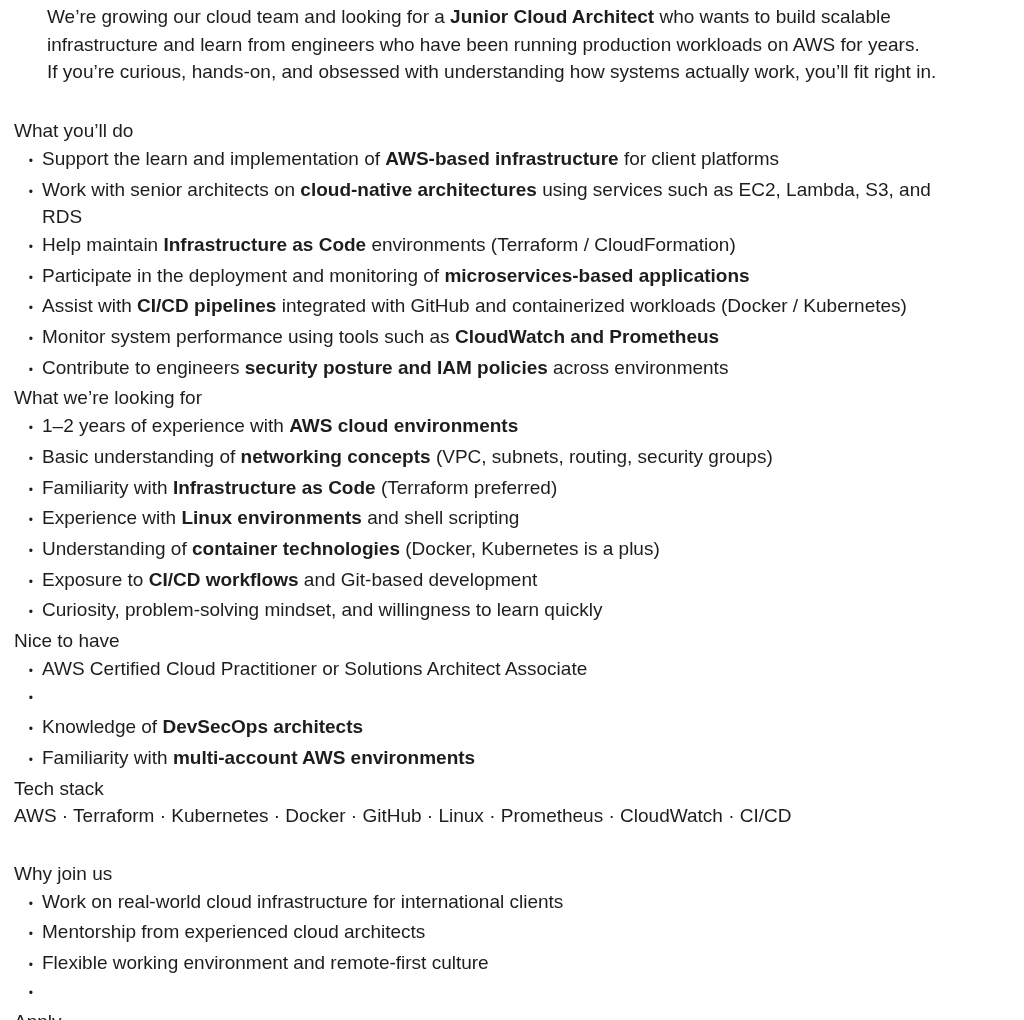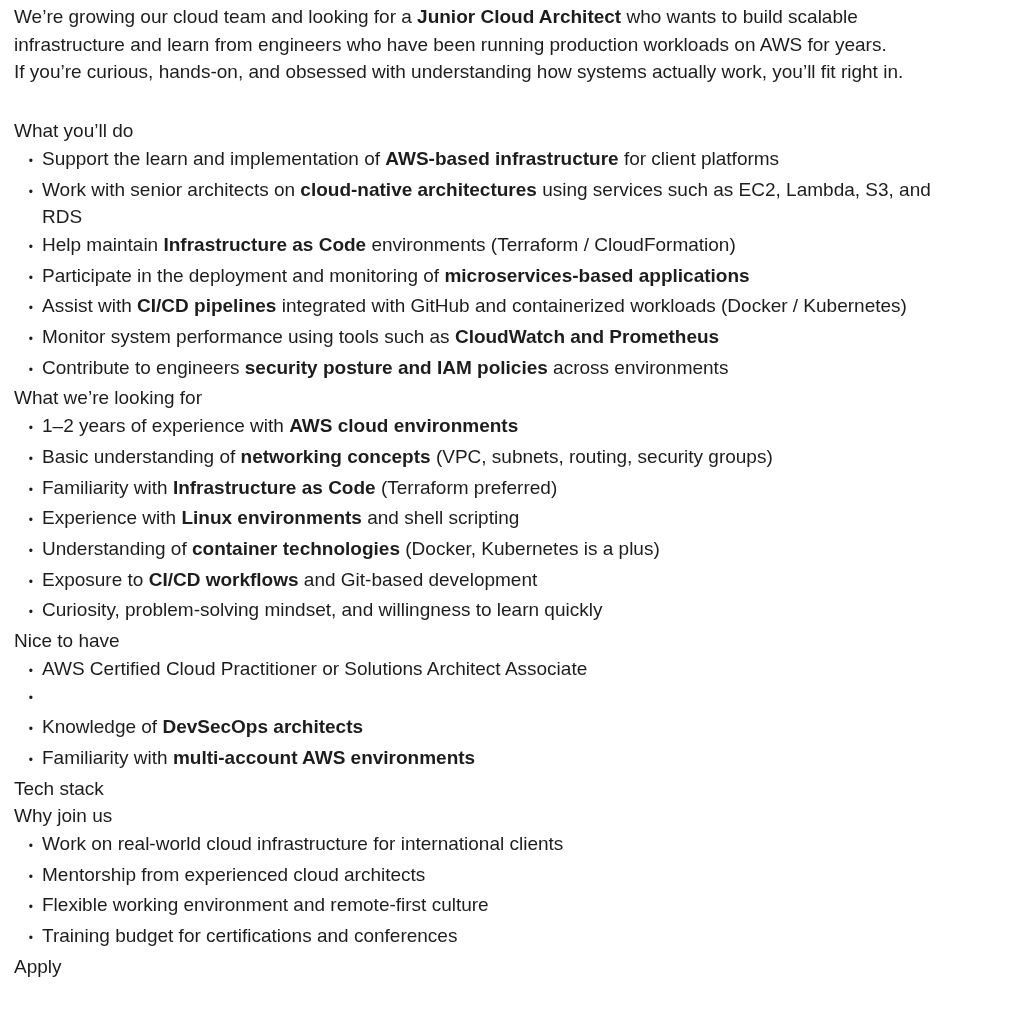--- a/index.html
+++ b/index.html
@@ -21,20 +21,21 @@
     padding: 3px 14px 0 14px;
     box-sizing: border-box;
     width: 1024px;
   }
   .para, .heading {
     margin: 0;
     padding: 0;
   }
   .intro {
     margin-bottom: 31px;
+    margin-left: 33px;
   }
   .tech-list {
     margin-bottom: 30px;
   }
   ul.list {
     list-style: none;
     margin: 0;
     padding: 0;
   }
   ul.list li {
@@ -148,40 +149,40 @@
         </li>
       <li>
           <span class="marker">•</span>
           <span class="li-text"><span>Familiarity with </span><span class="b">multi-account AWS environments</span></span>
         </li>
     </ul>
   </div>
 
   <div>
     <div class="heading">Tech stack</div>
+    <p class="para tech-list">AWS · Terraform · Kubernetes · Docker · GitHub · Linux · Prometheus · CloudWatch · CI/CD</p>
   </div>
 
   <div>
     <div class="heading">Why join us</div>
     <ul class="list">
       <li>
           <span class="marker">•</span>
           <span class="li-text"><span>Work on real-world cloud infrastructure for international clients</span></span>
         </li>
       <li>
           <span class="marker">•</span>
           <span class="li-text"><span>Mentorship from experienced cloud architects</span></span>
         </li>
       <li>
           <span class="marker">•</span>
           <span class="li-text"><span>Flexible working environment and remote-first culture</span></span>
         </li>
       <li>
           <span class="marker">•</span>
-          <span class="li-text"><span>Training budget for certifications and conferences</span></span>
         </li>
     </ul>
   </div>
 
   <div>
     <div class="heading">Apply</div>
 
   </div>
 
 </div>

